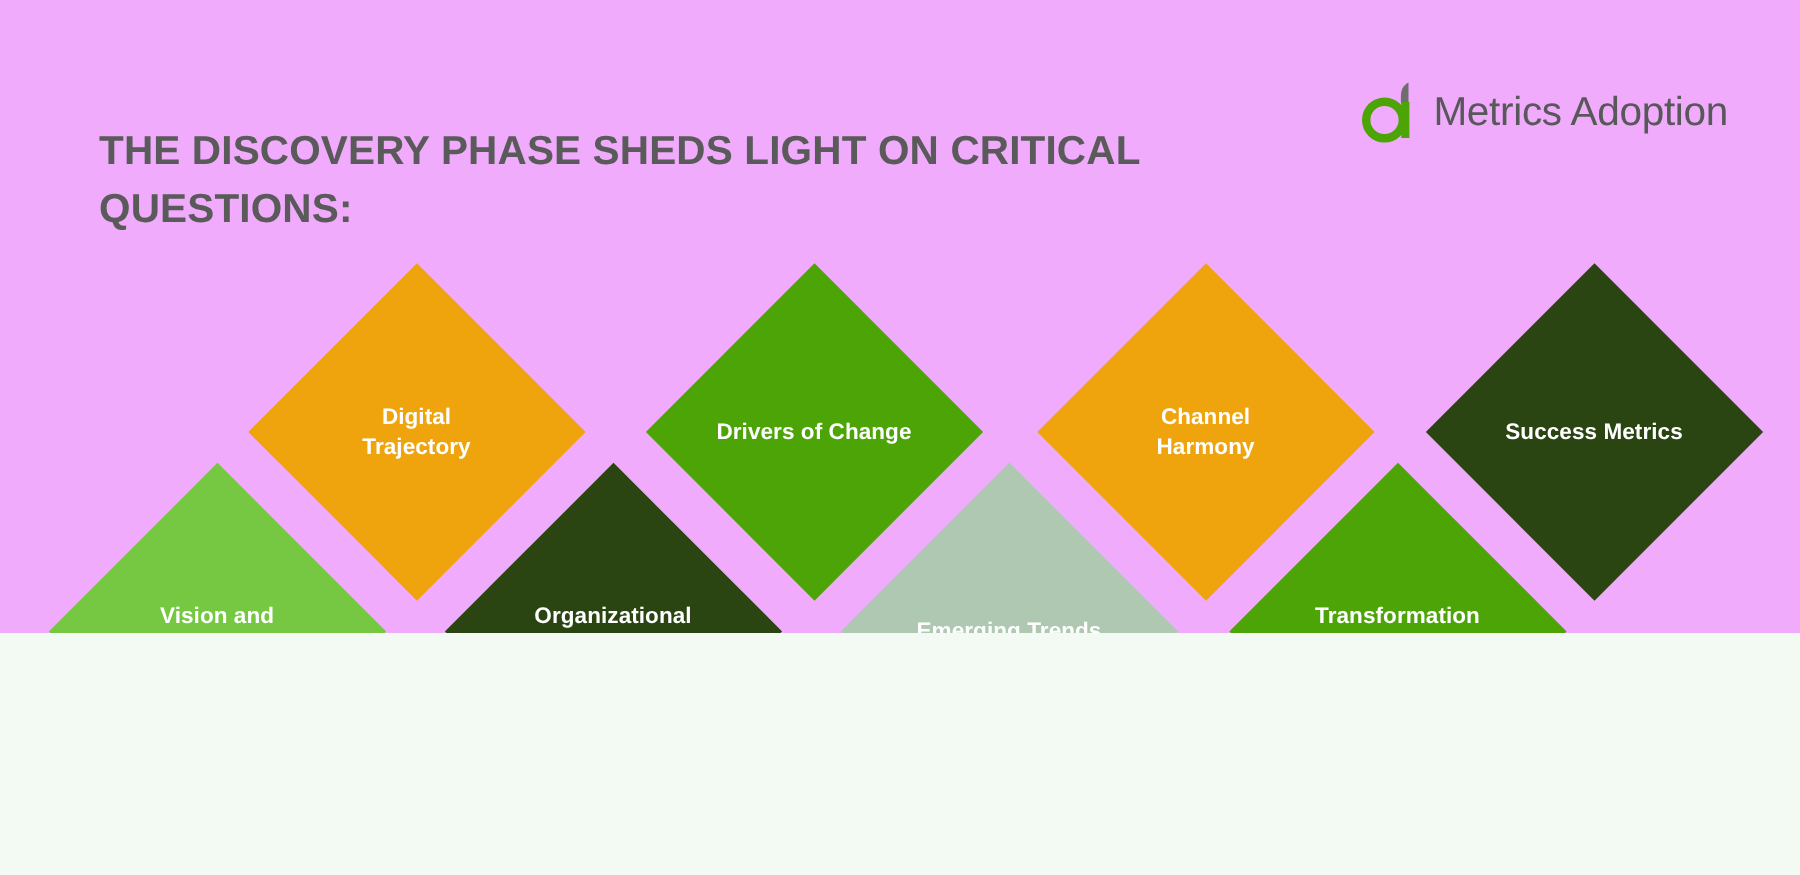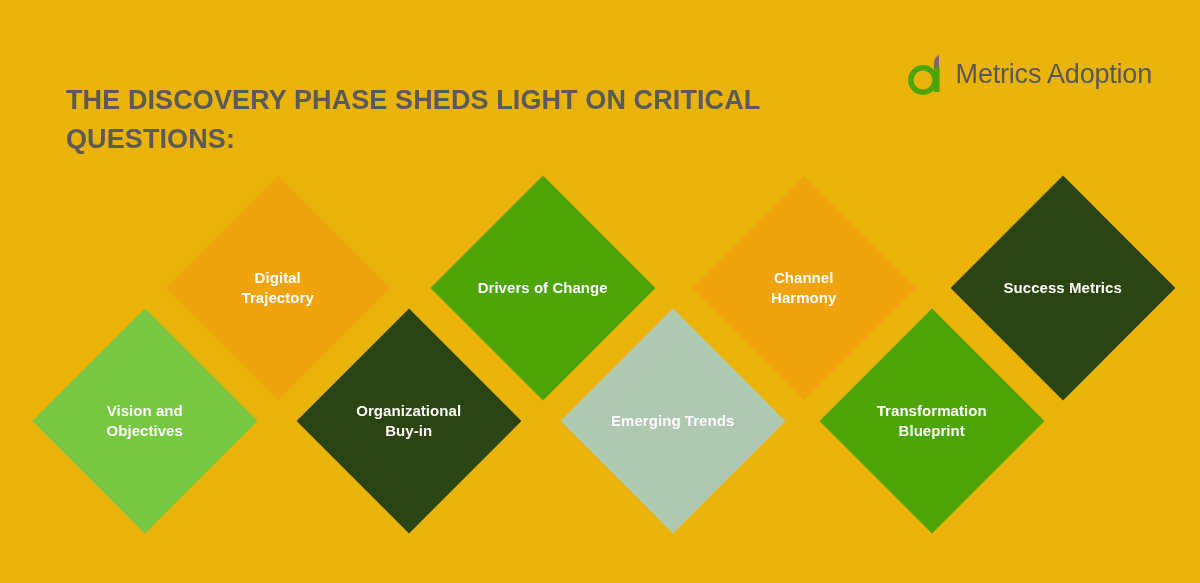--- a/index.html
+++ b/index.html
@@ -11,22 +11,22 @@
     width: 1200px;
     height: 583px;
     overflow: hidden;
     font-family: "Liberation Sans", sans-serif;
     background: #f2faf3;
   }
 
   #canvas {
     position: relative;
     width: 1200px;
-    height: 583px;
-    background: #eab308;
+    height: 422px;
+    background: #f0abfc;
     overflow: hidden;
   }
 
   
   #page-title {
     position: absolute;
     left: 66px;
     top: 63px;
     width: 760px;
     font-size: 27px;

